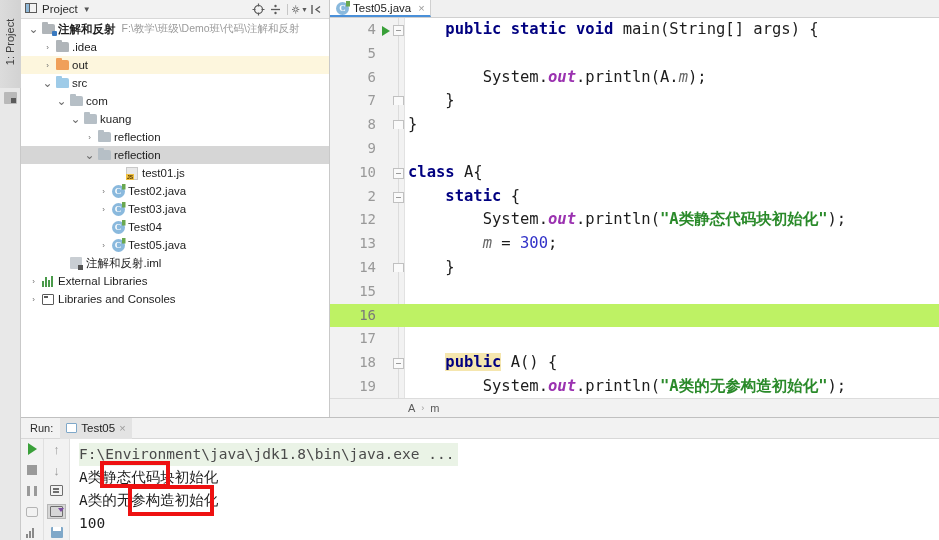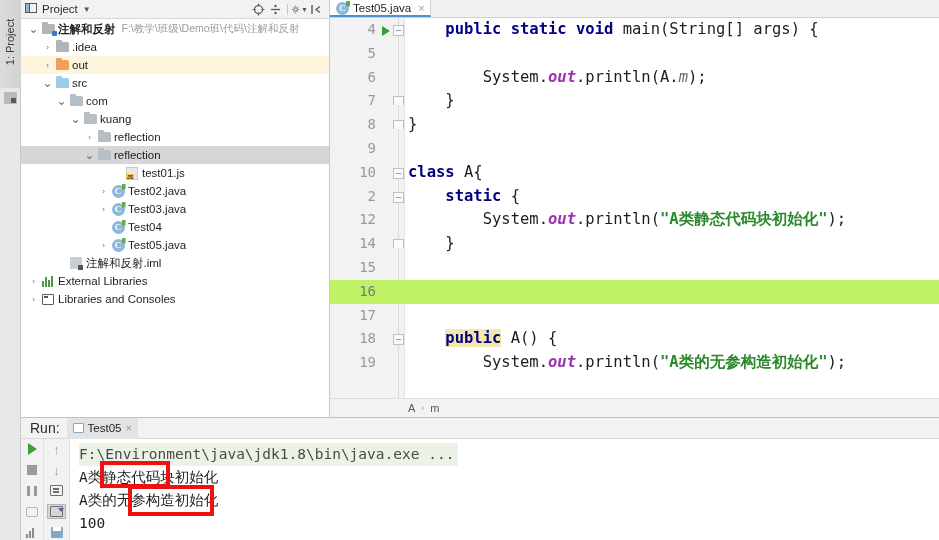--- a/index.html
+++ b/index.html
@@ -125,21 +125,21 @@
   .breadcrumb{ position:absolute; left:0; bottom:0; right:0; height:19px;
     background:#f2f2f2; border-top:1px solid #dcdcdc; display:flex;
     align-items:center; padding-left:78px; font-size:11px; color:#5a5a5a; gap:6px; }
   .bsep{ color:#9a9a9a; font-size:9px; }
 
   
   .runpanel{ position:absolute; left:21px; top:417px; right:0; bottom:0;
     background:#fff; border-top:1px solid #c0c0c0; }
   .runhead{ height:21px; background:#f2f2f2; border-bottom:1px solid #d8d8d8;
     display:flex; align-items:center; }
-  .runlabel{ font-size:14px; color:#2b2b2b; padding:0 7px 0 9px; }
+  .runlabel{ font-size:11px; color:#2b2b2b; padding:0 7px 0 9px; }
   .runtab{ display:flex; align-items:center; gap:4px; padding:0 6px;
     height:21px; background:#e3e3e3; font-size:11.5px; color:#1d1d1d; }
   .runtab .x{ color:#9a9a9a; font-size:11px; }
   .tabicon{ width:11px;height:10px;border:1.4px solid #7fa8c9;border-radius:1px;
     background:#fff; }
 
   .runbody{ position:absolute; left:0; top:21px; right:0; bottom:0; display:flex; }
   .rtoolbar{ width:23px; background:#f2f2f2; border-right:1px solid #e0e0e0;
     display:flex; flex-direction:column; align-items:center; padding-top:3px; gap:7px; }
   .rtoolbar2{ width:26px; background:#f2f2f2; border-right:1px solid #e0e0e0;
@@ -383,20 +383,21 @@
       <div class="codelines" id="codelines">
           <div class="cl"><span class="ln">4</span><span class="runarrow"></span><span class="foldm"></span><span class="code">&nbsp;&nbsp;&nbsp;&nbsp;<span class="kw">public</span><span>&nbsp;</span><span class="kw">static</span><span>&nbsp;</span><span class="kw">void</span><span>&nbsp;main(String[]&nbsp;args)&nbsp;{</span></span></div>
           <div class="cl"><span class="ln">5</span></div>
           <div class="cl"><span class="ln">6</span><span class="code">&nbsp;&nbsp;&nbsp;&nbsp;&nbsp;&nbsp;&nbsp;&nbsp;<span>System.</span><span class="sout">out</span><span>.println(A.</span><span class="fld">m</span><span>);</span></span></div>
           <div class="cl"><span class="ln">7</span><span class="foldm end"></span><span class="code">&nbsp;&nbsp;&nbsp;&nbsp;<span>}</span></span></div>
           <div class="cl"><span class="ln">8</span><span class="foldm end"></span><span class="code"><span>}</span></span></div>
           <div class="cl"><span class="ln">9</span><span class="code"></span></div>
           <div class="cl"><span class="ln">10</span><span class="foldm"></span><span class="code"><span class="kw">class</span><span>&nbsp;A{</span></span></div>
           <div class="cl"><span class="ln">2</span><span class="foldm"></span><span class="code">&nbsp;&nbsp;&nbsp;&nbsp;<span class="kw">static</span><span>&nbsp;{</span></span></div>
           <div class="cl"><span class="ln">12</span><span class="code">&nbsp;&nbsp;&nbsp;&nbsp;&nbsp;&nbsp;&nbsp;&nbsp;<span>System.</span><span class="sout">out</span><span>.println(</span><span class="str">"A类静态代码块初始化"</span><span>);</span></span></div>
+          <div class="cl"><span class="ln">13</span><span class="code">&nbsp;&nbsp;&nbsp;&nbsp;&nbsp;&nbsp;&nbsp;&nbsp;<span class="fld">m</span><span>&nbsp;=&nbsp;</span><span class="num">300</span><span>;</span></span></div>
           <div class="cl"><span class="ln">14</span><span class="foldm end"></span><span class="code">&nbsp;&nbsp;&nbsp;&nbsp;<span>}</span></span></div>
           <div class="cl"><span class="ln">15</span><span class="code"></span></div>
           <div class="cl cur"><span class="ln">16</span></div>
           <div class="cl"><span class="ln">17</span><span class="code"></span></div>
           <div class="cl"><span class="ln">18</span><span class="foldm"></span><span class="code">&nbsp;&nbsp;&nbsp;&nbsp;<span class="kw hlw">public</span><span>&nbsp;A()&nbsp;{</span></span></div>
           <div class="cl"><span class="ln">19</span><span class="code">&nbsp;&nbsp;&nbsp;&nbsp;&nbsp;&nbsp;&nbsp;&nbsp;<span>System.</span><span class="sout">out</span><span>.println(</span><span class="str">"A类的无参构造初始化"</span><span>);</span></span></div>
         </div>
     </div>
 
     <div class="breadcrumb">

